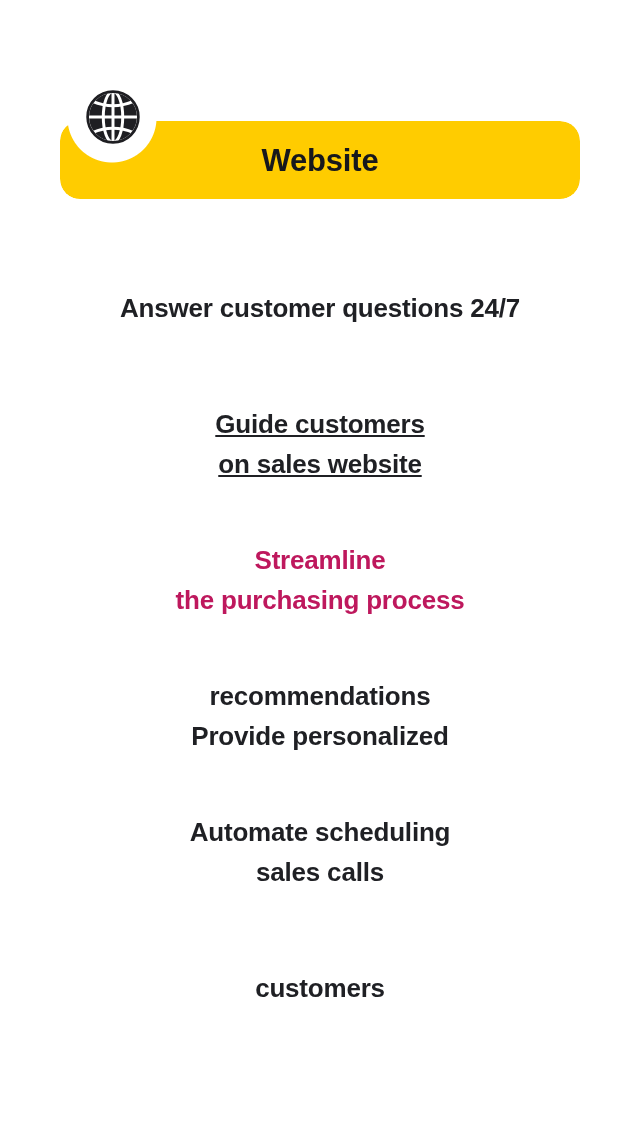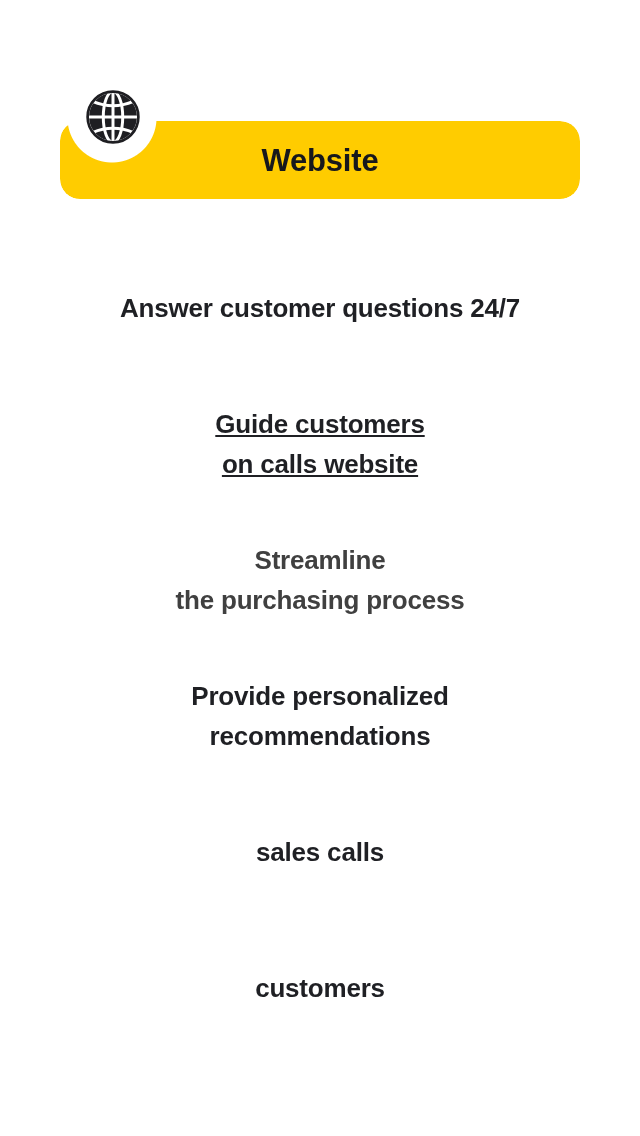--- a/index.html
+++ b/index.html
@@ -139,40 +139,41 @@
 
     <div class="feature-item">
       <div class="feature-text" style="color: rgb(31, 32, 36);">
         <span class="line">Answer customer questions 24/7</span>
       </div>
     </div>
 
     <div class="feature-item">
       <div class="feature-text" style="color: rgb(31, 32, 36); text-decoration: underline;">
         <span class="line">Guide customers</span>
-        <span class="line">on calls website</span>
+        <span class="line">on sales website</span>
       </div>
     </div>
 
     <div class="feature-item">
-      <div class="feature-text" style="color: #404040;">
+      <div class="feature-text" style="color: #be185d;">
         <span class="line">Streamline</span>
         <span class="line">the purchasing process</span>
       </div>
     </div>
 
     <div class="feature-item">
       <div class="feature-text" style="color: rgb(31, 32, 36);">
+        <span class="line">recommendations</span>
         <span class="line">Provide personalized</span>
-        <span class="line">recommendations</span>
       </div>
     </div>
 
     <div class="feature-item">
       <div class="feature-text" style="color: rgb(31, 32, 36);">
+        <span class="line">Automate scheduling</span>
         <span class="line">sales calls</span>
       </div>
     </div>
 
     <div class="feature-item">
       <div class="feature-text" style="color: rgb(31, 32, 36);">
         <span class="line">customers</span>
       </div>
     </div>
 

